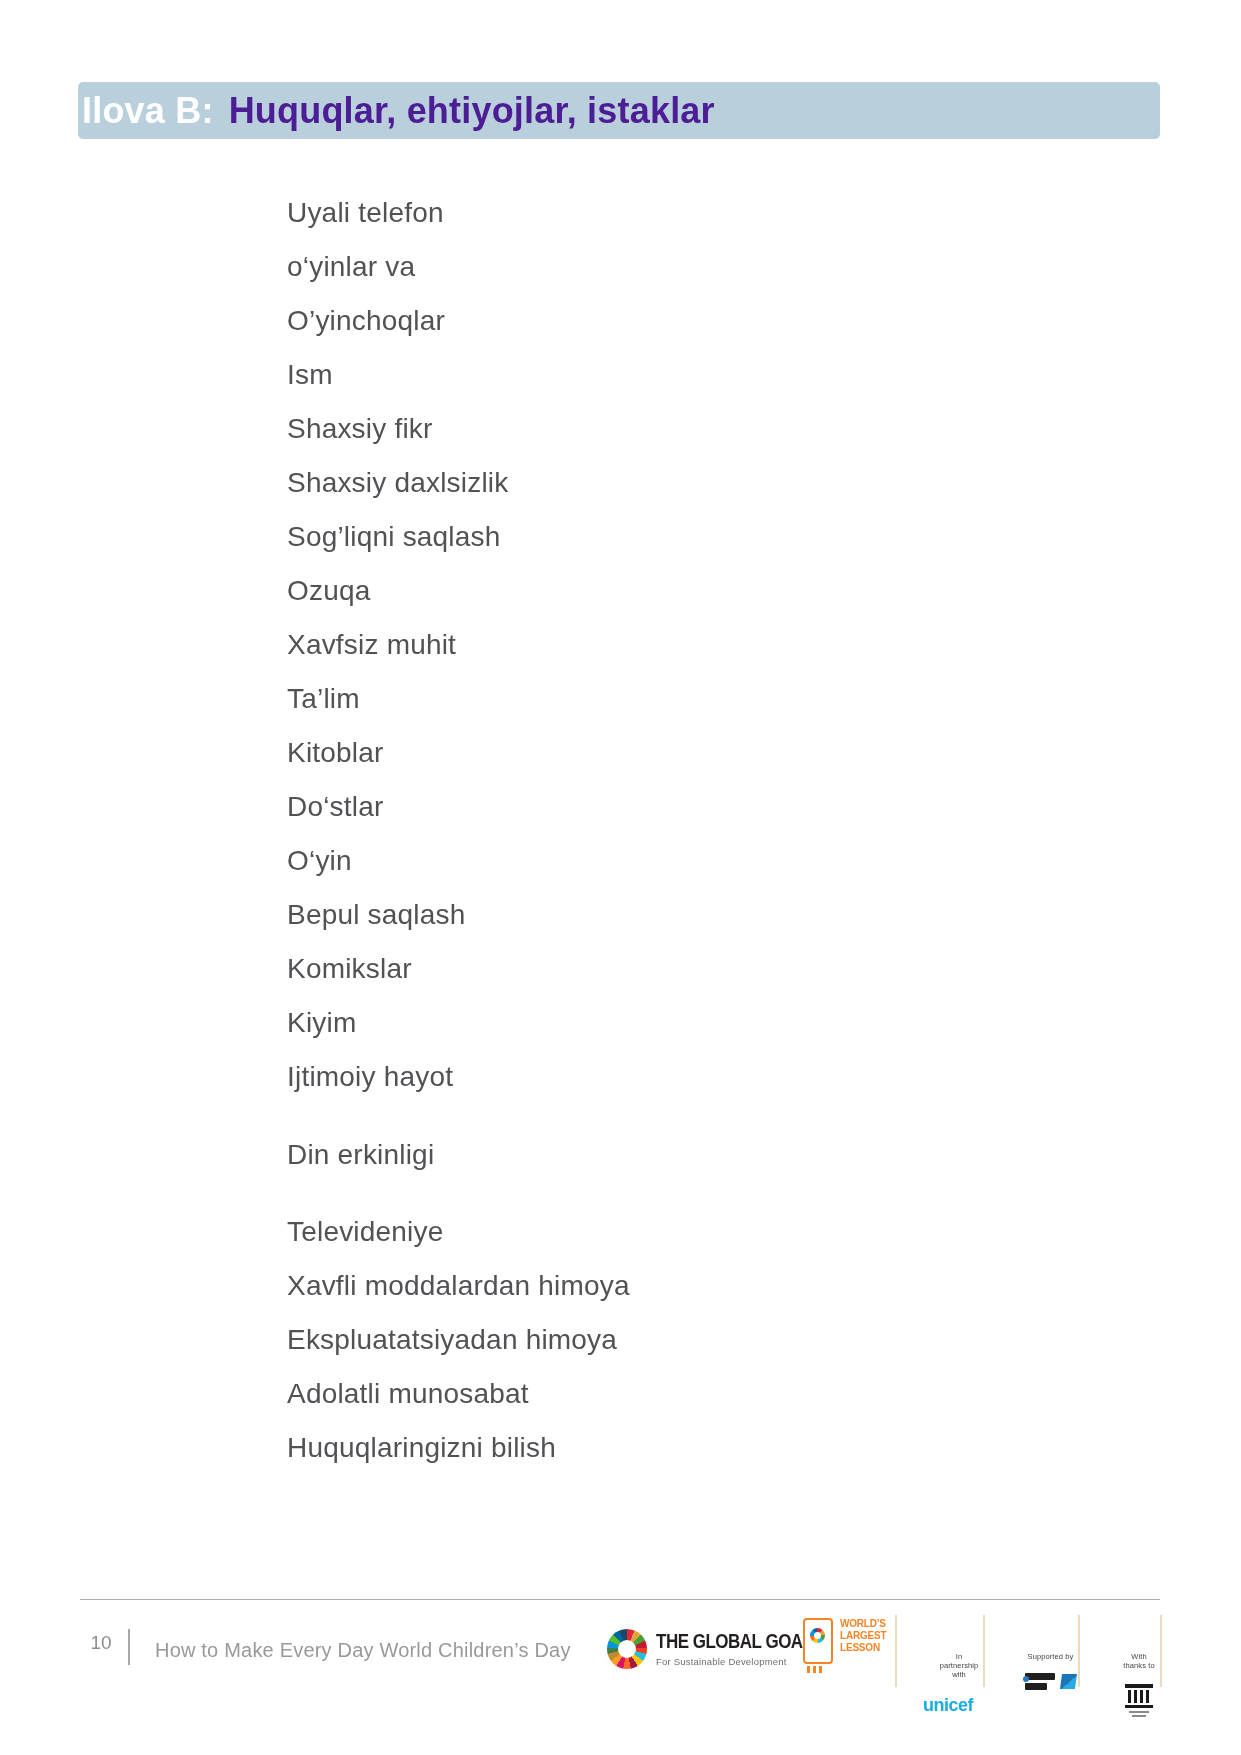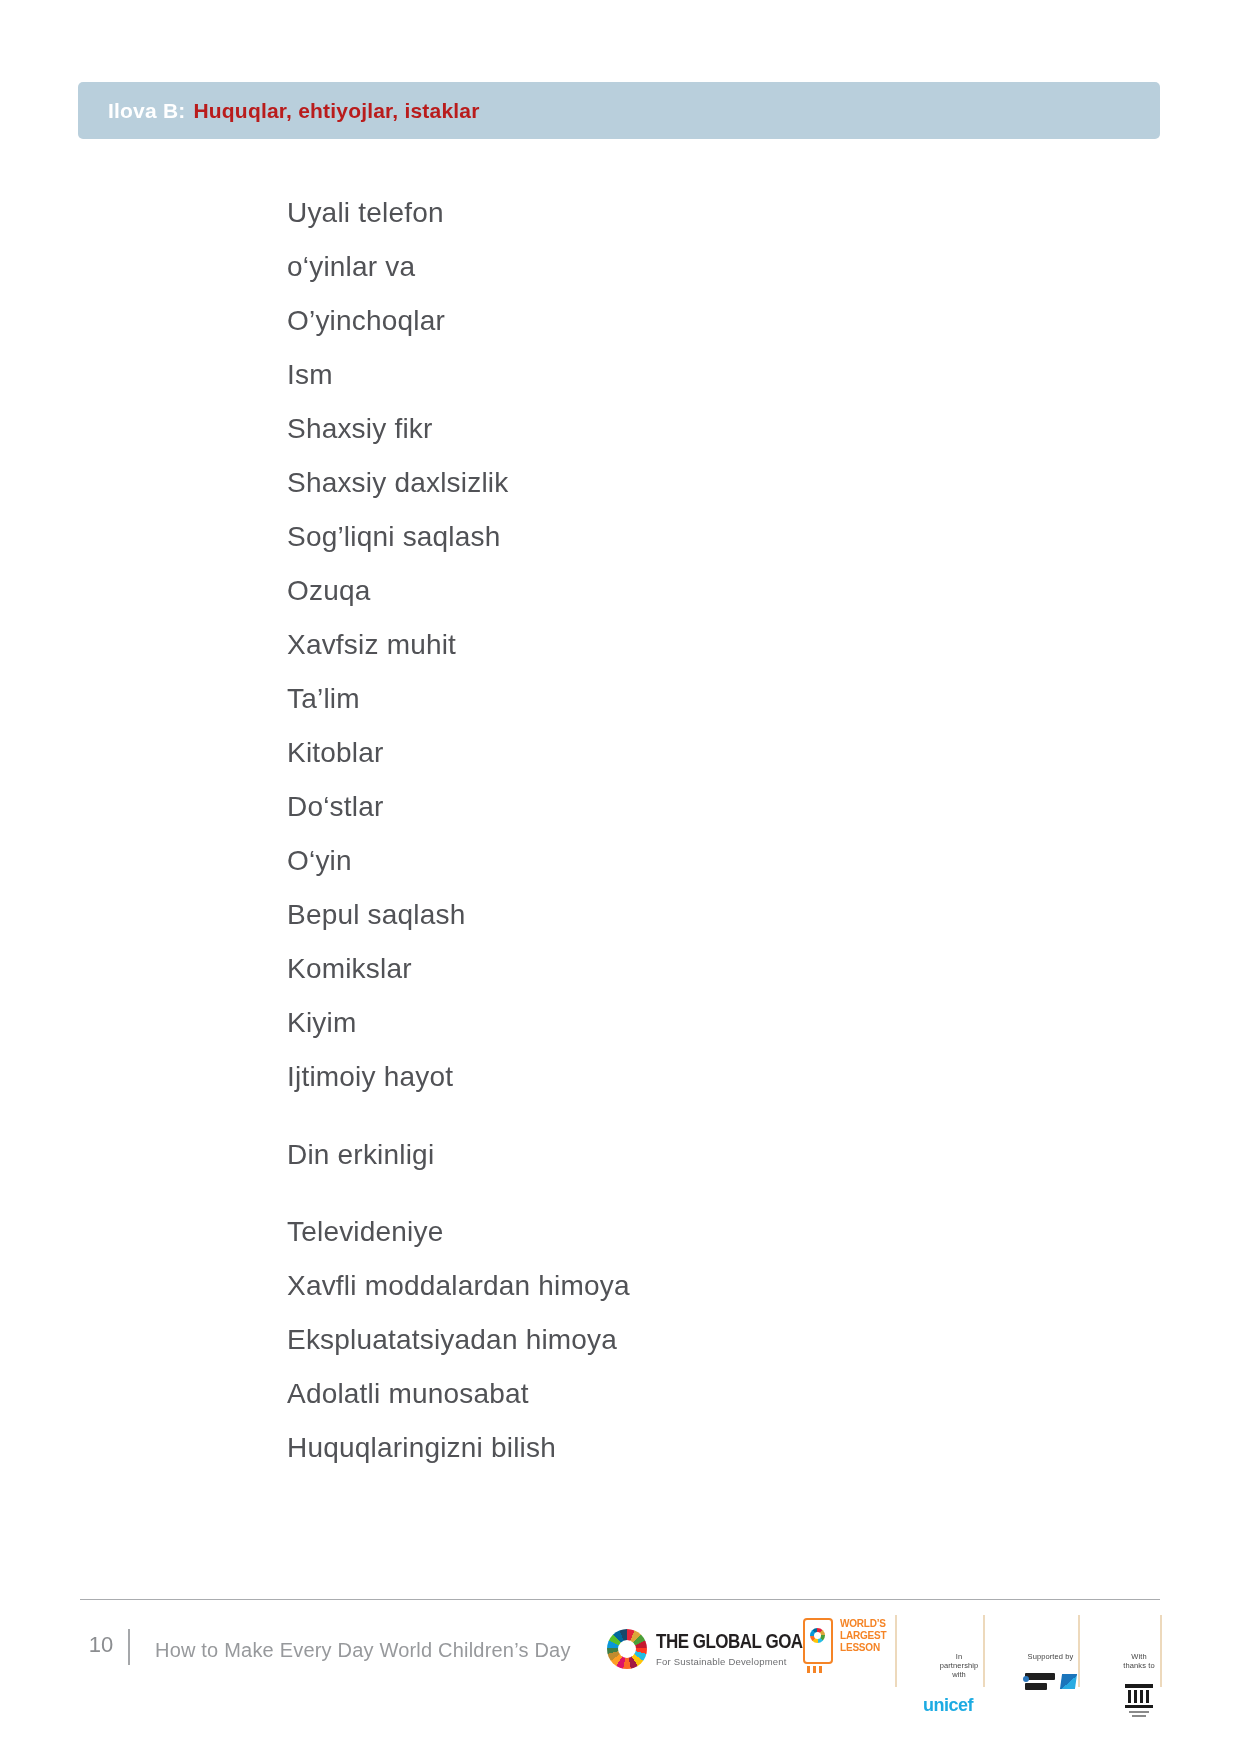--- a/index.html
+++ b/index.html
@@ -7,43 +7,43 @@
   body { font-family:"Liberation Sans", sans-serif; }
   .page {
     position:relative; width:1241px; height:1755px; margin:0 auto;
     background:#ffffff; overflow:hidden;
   }
 
   
   .banner {
     position:absolute; left:78px; top:82px; width:1082px; height:57px;
     background:#b9cfdc; border-radius:5px;
-    display:flex; align-items:center; padding-left:30px;
-    font-size:21px; font-weight:bold; letter-spacing:0.2px;
+    display:flex; align-items:center; padding-left:4px;
+    font-size:36px; font-weight:bold; letter-spacing:0.2px;
   }
   .banner .prefix { color:#ffffff; white-space:pre; }
-  .banner .title  { color:#b91c1c; margin-left:8px; }
+  .banner .title  { color:#4c1d95; margin-left:15px; }
 
   
   .list { position:absolute; left:287px; top:186px; width:760px; }
   .row  {
     height:54px; line-height:54px; font-size:28px; color:#515256;
     letter-spacing:0.2px; white-space:nowrap;
   }
   .row.gap-a { margin-top:24px; }
   .row.gap-b { margin-top:23px; }
 
   
   .footer-rule {
     position:absolute; left:80px; top:1599px; width:1080px; height:1px;
     background:#aaacaf;
   }
   .page-num {
     position:absolute; left:84px; top:1632px; width:34px; text-align:center;
-    font-size:22px; color:#8b8d90;
+    font-size:19px; color:#8b8d90;
   }
   .footer-divider {
     position:absolute; left:128px; top:1629px; width:2px; height:36px;
     background:#a5a7aa;
   }
   .doc-title {
     position:absolute; left:155px; top:1639px; font-size:20px; color:#97999c;
     letter-spacing:0.2px;
   }
 

